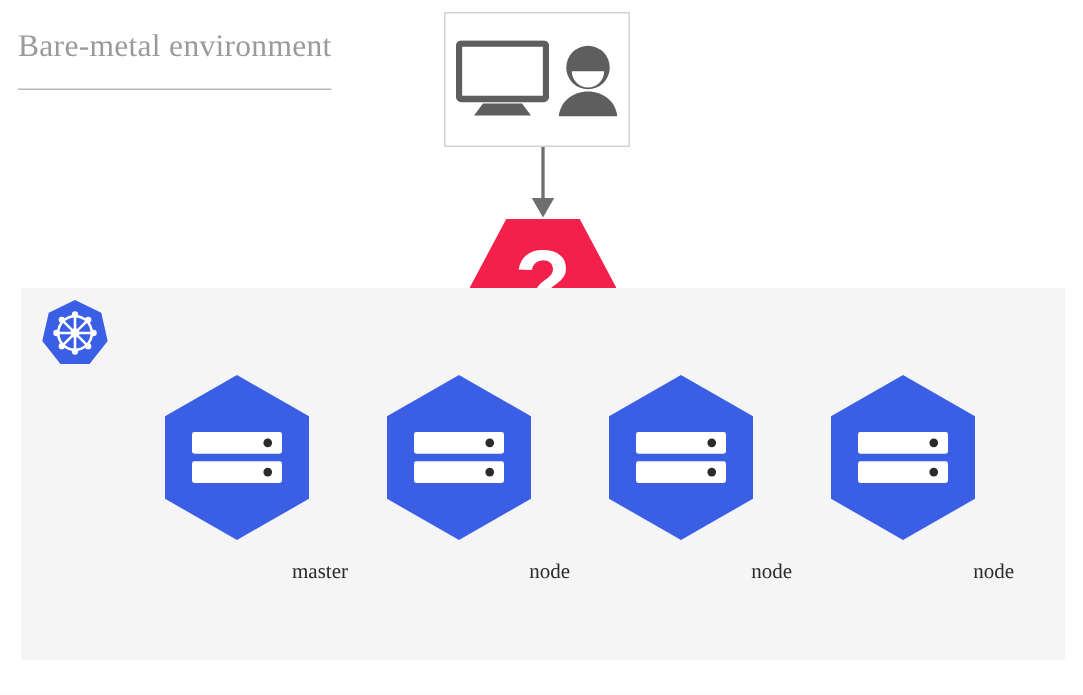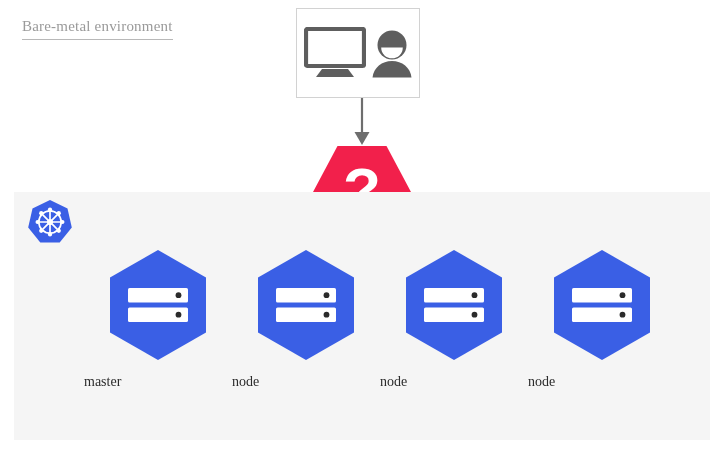--- a/index.html
+++ b/index.html
@@ -19,27 +19,27 @@
     width: 722px;
     height: 463px;
     background: #ffffff;
     border-radius: 26px;
     overflow: hidden;
   }
 
   
   .title {
     position: absolute;
-    left: 22px;
+    left: 12px;
     top: 18px;
     font-family: "Liberation Serif", serif;
-    font-size: 15px;
+    font-size: 21px;
     letter-spacing: 0.2px;
     color: #9a9a9a;
-    padding-bottom: 4px;
+    padding-bottom: 16px;
     border-bottom: 1.5px solid #b8b8b8;
     white-space: nowrap;
   }
 
   
   .admin-box {
     position: absolute;
     left: 296px;
     top: 8px;
     width: 124px;
@@ -120,21 +120,21 @@
     position: absolute;
     left: 0;
     top: 58px;
     width: 100%;
     height: 160px;
   }
   .node {
     position: absolute;
     width: 148px;
     top: 0;
-    text-align: left;
+    text-align: right;
   }
   .node-hex-wrap {
     position: relative;
     width: 96px;
     height: 110px;
     margin: 0 auto;
   }
   .node-hex {
     position: absolute;
     inset: 0;

